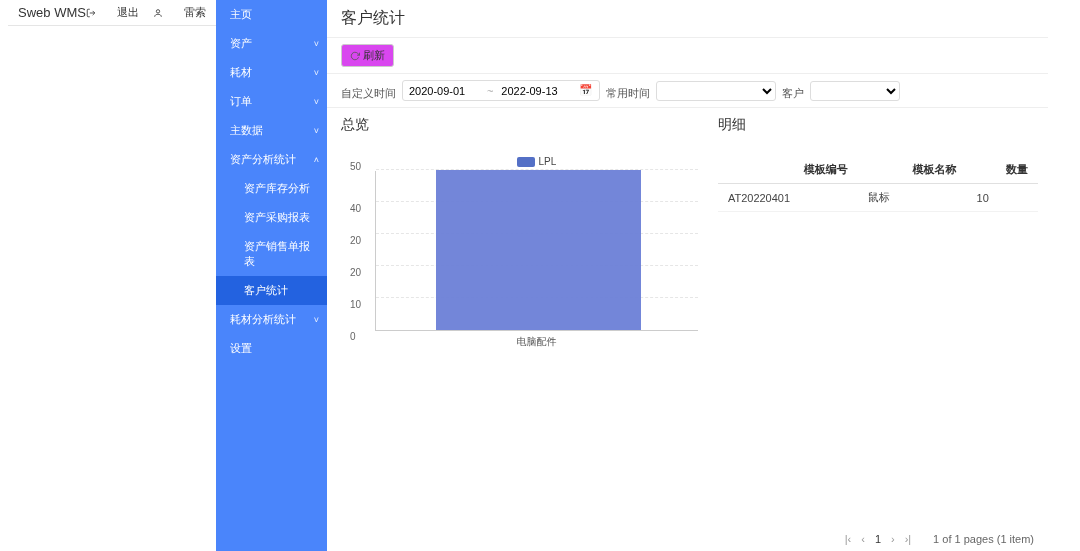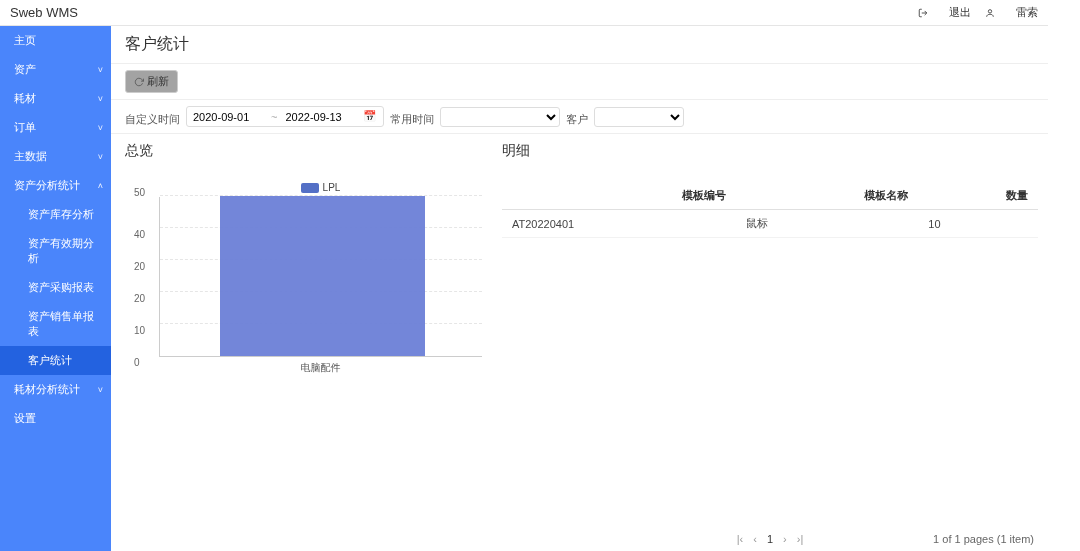--- a/index.html
+++ b/index.html
@@ -1,31 +1,31 @@
 <!DOCTYPE html>
 <html><head>
   <meta charset="utf-8">
   <style>
     * { margin:0; padding:0; box-sizing:border-box; font-family:Arial,"Microsoft YaHei",sans-serif; }
     body { background:#fff; font-size:12px; color:#333; }
-    .app { width:1048px; height:551px; display:flex; flex-direction:column; }
+    .app { width:1048px; height:551px; display:flex; flex-direction:row;padding-left:8px; }
     .topbar { height:26px; display:flex; align-items:center; justify-content:space-between; padding:0 10px; border-bottom:1px solid #e5e5e5; }
     .brand { font-size:13px; font-weight:500; }
     .top-actions { display:flex; gap:14px; font-size:11px; }
     .top-actions span { display:inline-flex; align-items:center; gap:21px; cursor:pointer; }
     .body { flex:1; display:flex; overflow:hidden; }
     .sidebar { width:111px; background:#4a85fb; color:#fff; display:flex; flex-direction:column; font-size:11px; overflow:hidden; }
     .side-item { padding:7px 8px 7px 14px; display:flex; justify-content:space-between; align-items:center; cursor:pointer; }
     .side-item.sub { padding-left:28px; }
     .side-item.active { background:#2362e0; }
     .chev { font-size:9px; opacity:.9; }
     .main { flex:1; display:flex; flex-direction:column; overflow:hidden; }
     .page-title { font-size:16px; padding:8px 14px; border-bottom:1px solid #eee; }
     .toolbar { padding:6px 14px; border-bottom:1px solid #eee; }
-    .btn { display:inline-flex; align-items:center; gap:3px; border:1px solid #ccc; padding:3px 8px; border-radius:3px; background:#a3a3a3; font-size:11px; cursor:pointer; }
+    .btn { display:inline-flex; align-items:center; gap:3px; border:1px solid #ccc; padding:3px 8px; border-radius:3px; background:#d946ef; font-size:11px; cursor:pointer; }
     .filter { display:flex; align-items:flex-end; gap:6px; padding:6px 14px; border-bottom:1px solid #eee; font-size:11px; }
     .filter .lbl { color:#555; }
     .date-box { border:1px solid #ddd; border-radius:3px; padding:3px 6px; display:flex; align-items:center; gap:8px; background:#fff; }
     .date-box input { border:none; width:70px; font-size:11px; outline:none; }
     .sep { color:#aaa; }
     .cal-icon { color:#888; font-size:11px; }
     select { border:1px solid #ddd; border-radius:3px; padding:2px 4px; font-size:11px; background:#fff; min-width:120px; height:20px; }
     .content { flex:1; display:flex; overflow:hidden; }
     .panel { padding:8px 14px 0 14px; display:flex; flex-direction:column;gap:16px; }
     .panel.left { width:385px; }
@@ -97,23 +97,20 @@
           <span class="chev">˅</span>
         </div>
         <div class="side-item">
           <span>资产分析统计</span>
           <span class="chev">˄</span>
         </div>
         <div class="side-item sub">
           <span>资产库存分析</span>
         </div>
         <div class="side-item sub">
-          <span>资产有效期分析</span>
-        </div>
-        <div class="side-item sub">
           <span>资产采购报表</span>
         </div>
         <div class="side-item sub">
           <span>资产销售单报表</span>
         </div>
         <div class="side-item sub active">
           <span>客户统计</span>
         </div>
         <div class="side-item">
           <span>耗材分析统计</span>

